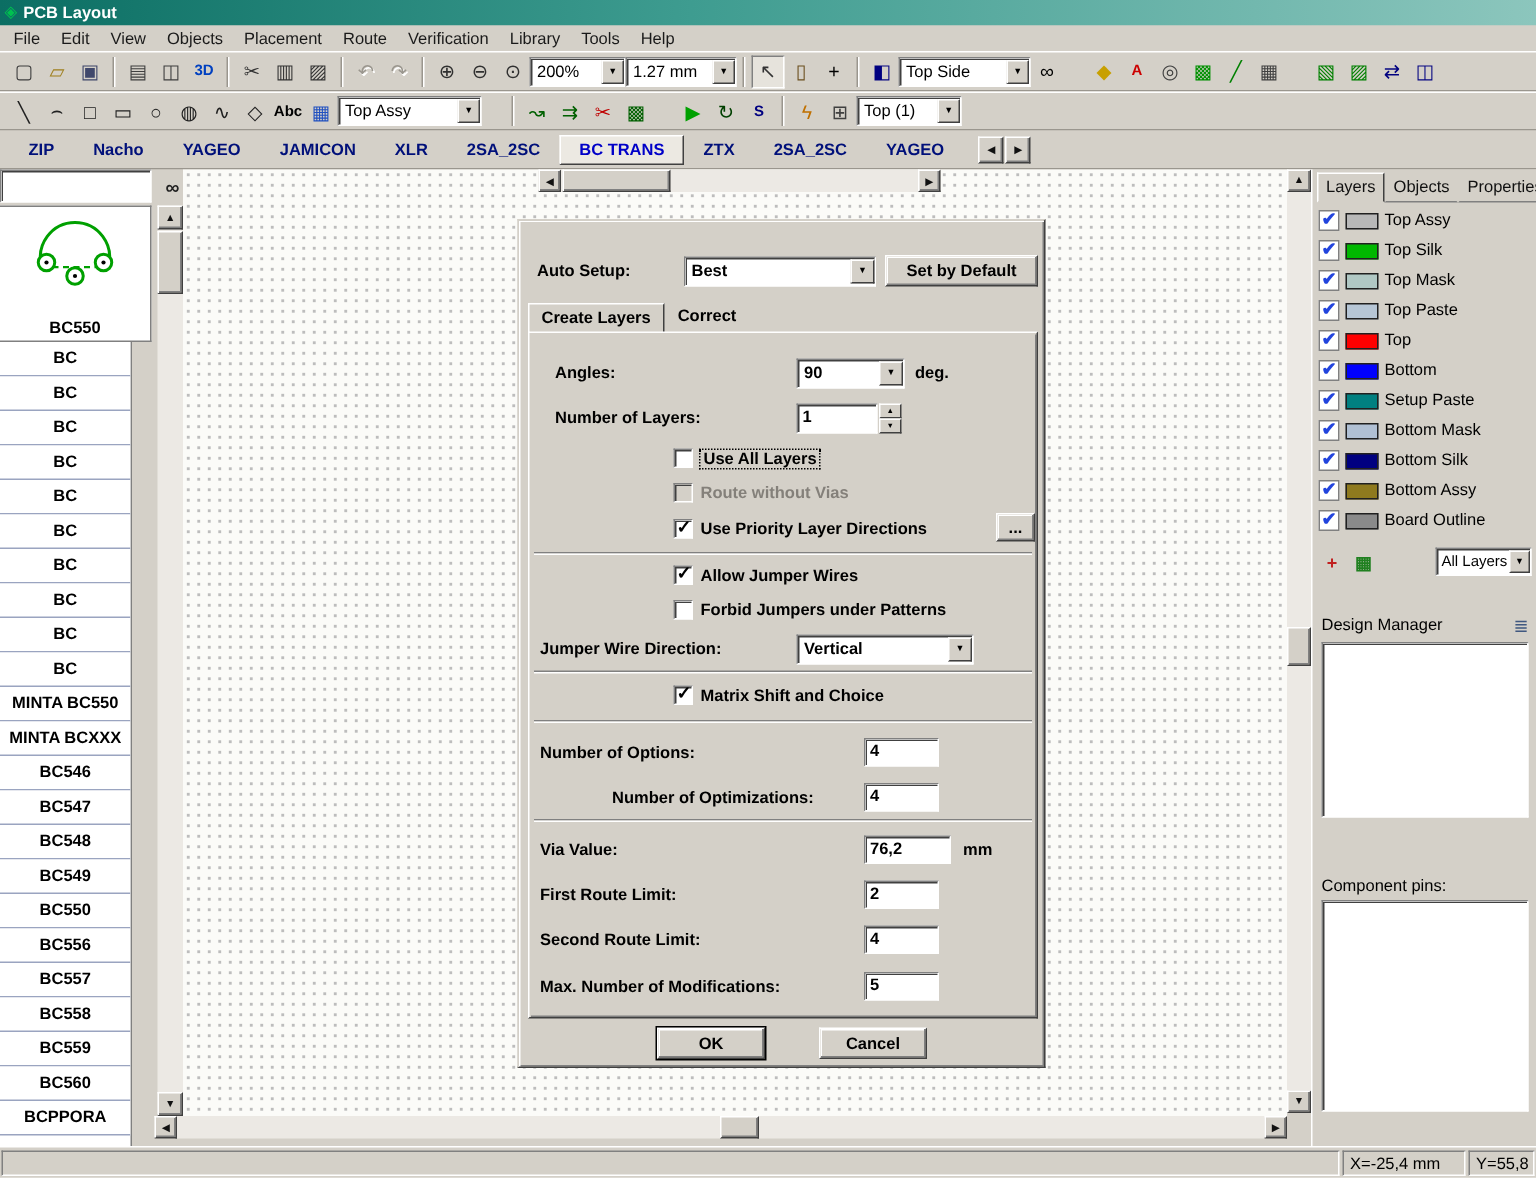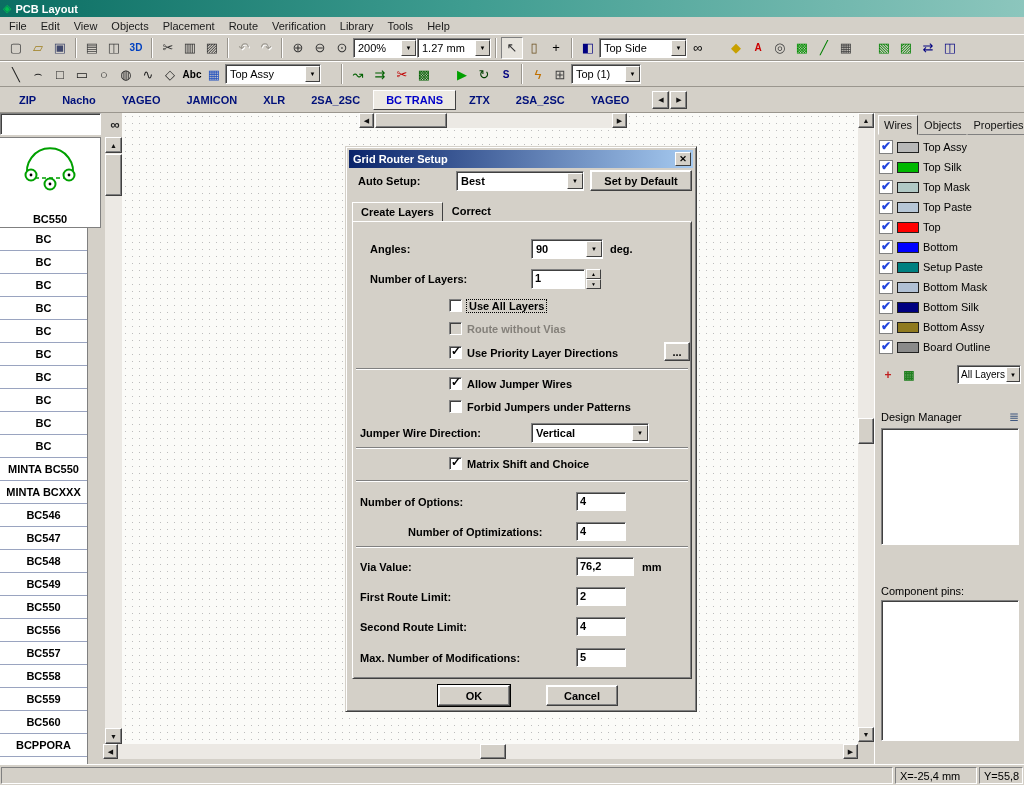--- a/index.html
+++ b/index.html
@@ -705,21 +705,21 @@
 
   <div class="chs">
     <div class="strack"></div>
     <div class="left sbtn">◀</div>
     <div class="sthumb"></div>
     <div class="right sbtn">▶</div>
   </div>
 
   <div class="rpanel">
     <div class="ptabs">
-      <span class="ptab active"><span>Wires</span></span>
+      <span class="ptab active"><span>Layers</span></span>
         <span class="ptab"><span>Objects</span></span>
         <span class="ptab"><span>Properties</span></span>
     </div>
     <div class="llist">
 
         <div class="lrow checked">
           <span class="lcheck"></span>
           <span class="lswatch" style="background: rgb(184, 184, 184);"></span>
           <span class="lname">Top Assy</span>
         </div>
@@ -796,24 +796,20 @@
     <div class="dmrow">
       <span>Design Manager</span>
       <span class="dmicon">≣</span>
     </div>
     <div class="dmlist sunken"></div>
     <div class="cplabel">Component pins:</div>
     <div class="cplist sunken"></div>
   </div>
 
   <div class="dlg">
-    <div class="dtitle">
-      <span class="txt">Grid Router Setup</span>
-      <span class="dclose">✕</span>
-    </div>
 
     <span class="dlabel" style="left:12px;top:28px;">Auto Setup:</span>
     <span class="dcombo" style="left:110px;top:24px;width:128px;">
       <span class="val">Best</span>
       <span class="drop"></span>
     </span>
     <span class="dbtn" style="left:244px;top:23px;width:102px;">Set by Default</span>
 
     <div class="dtabs">
       <span class="dtab2 active">Create Layers</span>

